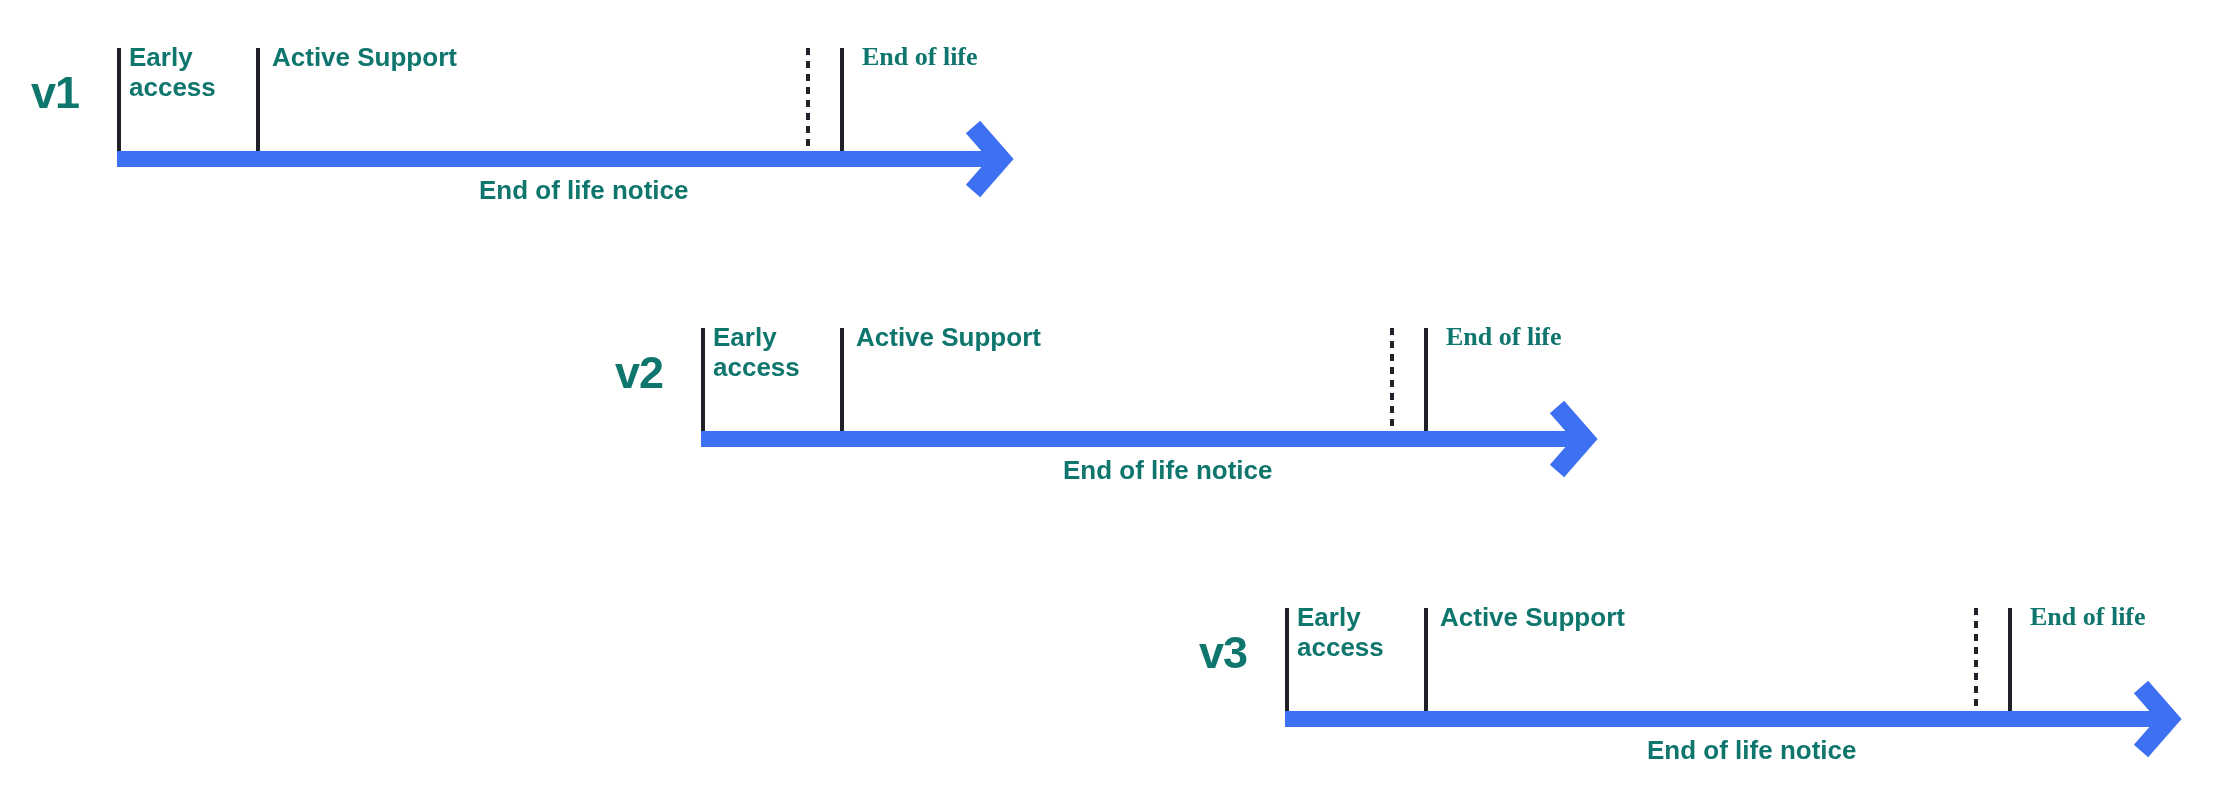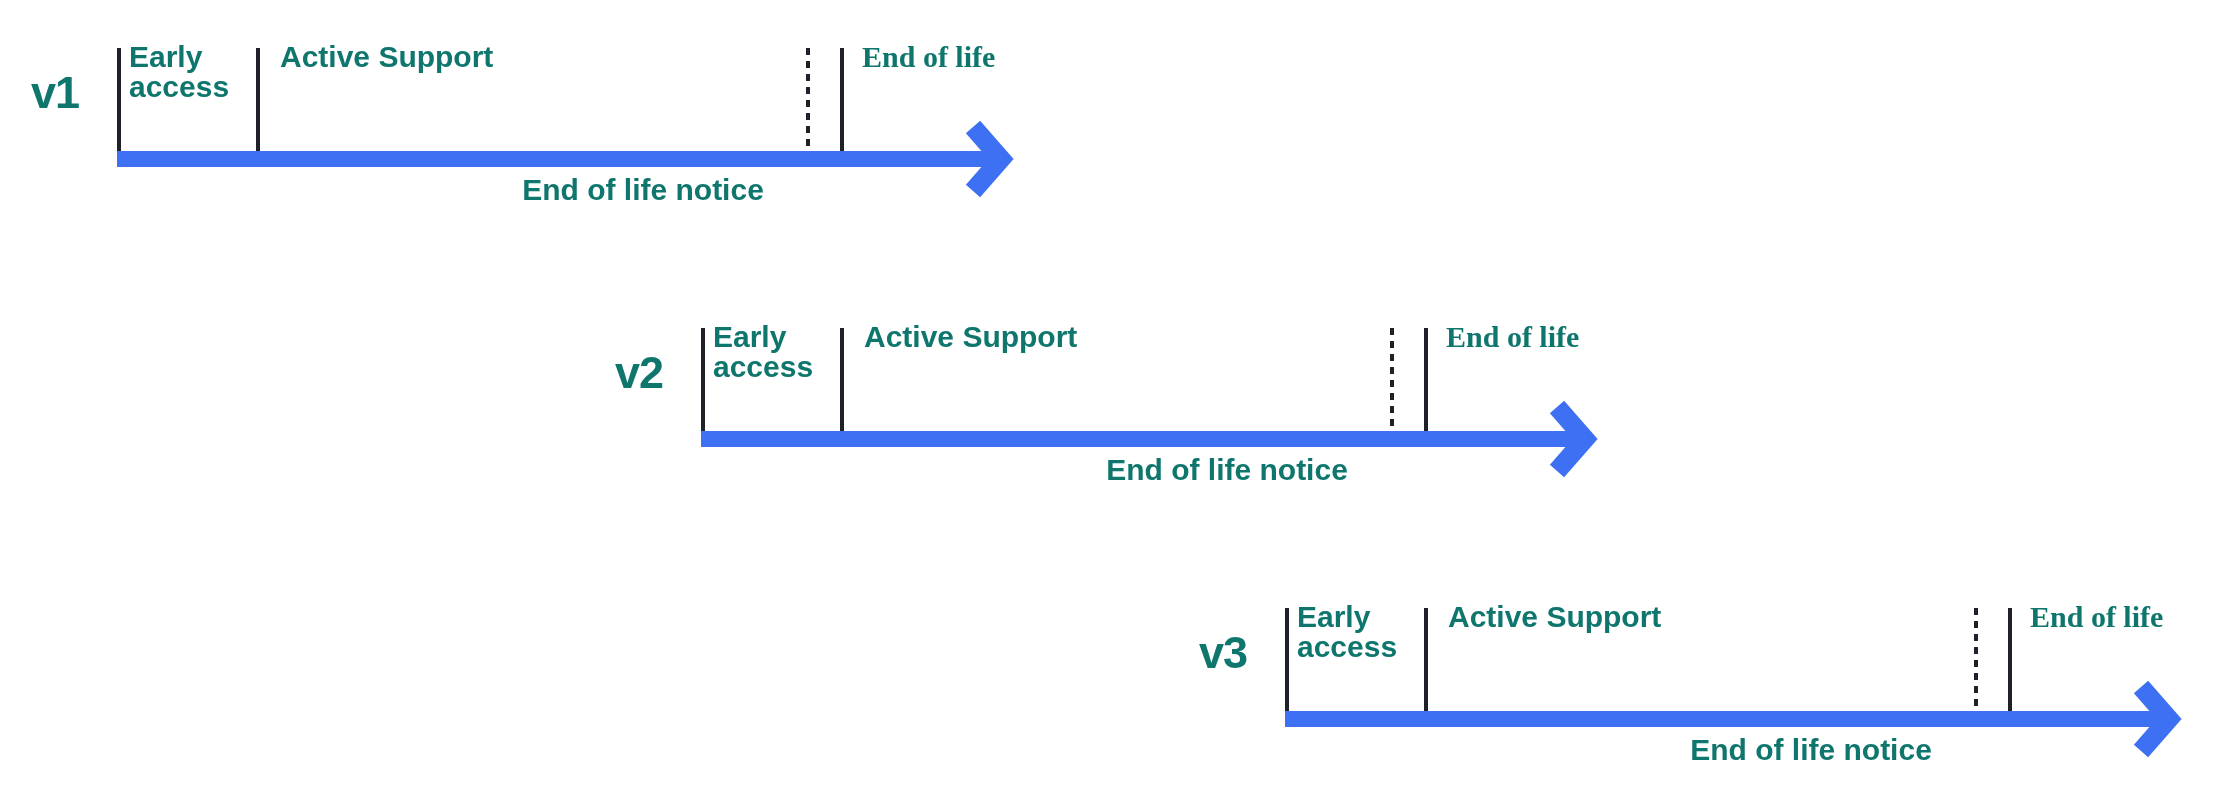--- a/index.html
+++ b/index.html
@@ -38,46 +38,45 @@
     width: 94px;
     text-align: right;
     font-size: 45px;
     font-weight: 700;
     line-height: 1;
     letter-spacing: -1px;
     white-space: nowrap;
   }
   .phase-label {
     position: absolute;
-    font-size: 30px;
+    font-size: 26px;
     font-weight: 700;
     line-height: 30px;
   }
   .phase-early {
     left: 12px;
     top: -6px;
     width: 114px;
   }
   .phase-active {
     left: 155px;
     top: -6px;
     white-space: nowrap;
-    margin-left: 8px;
   }
   .phase-eol {
     left: 745px;
     top: -6px;
     white-space: nowrap;
     font-family: Liberation Serif, serif;
   }
   .phase-notice {
-    left: 376px;
+    left: 362px;
     top: 127px;
     width: 300px;
-    text-align: center;
+    text-align: left;
     white-space: nowrap;
   }
 </style>
 </head>
 <body>
 
 <div id="canvas">
 
   <div class="timeline-row row-1">
     <div class="version-label">v1</div>

